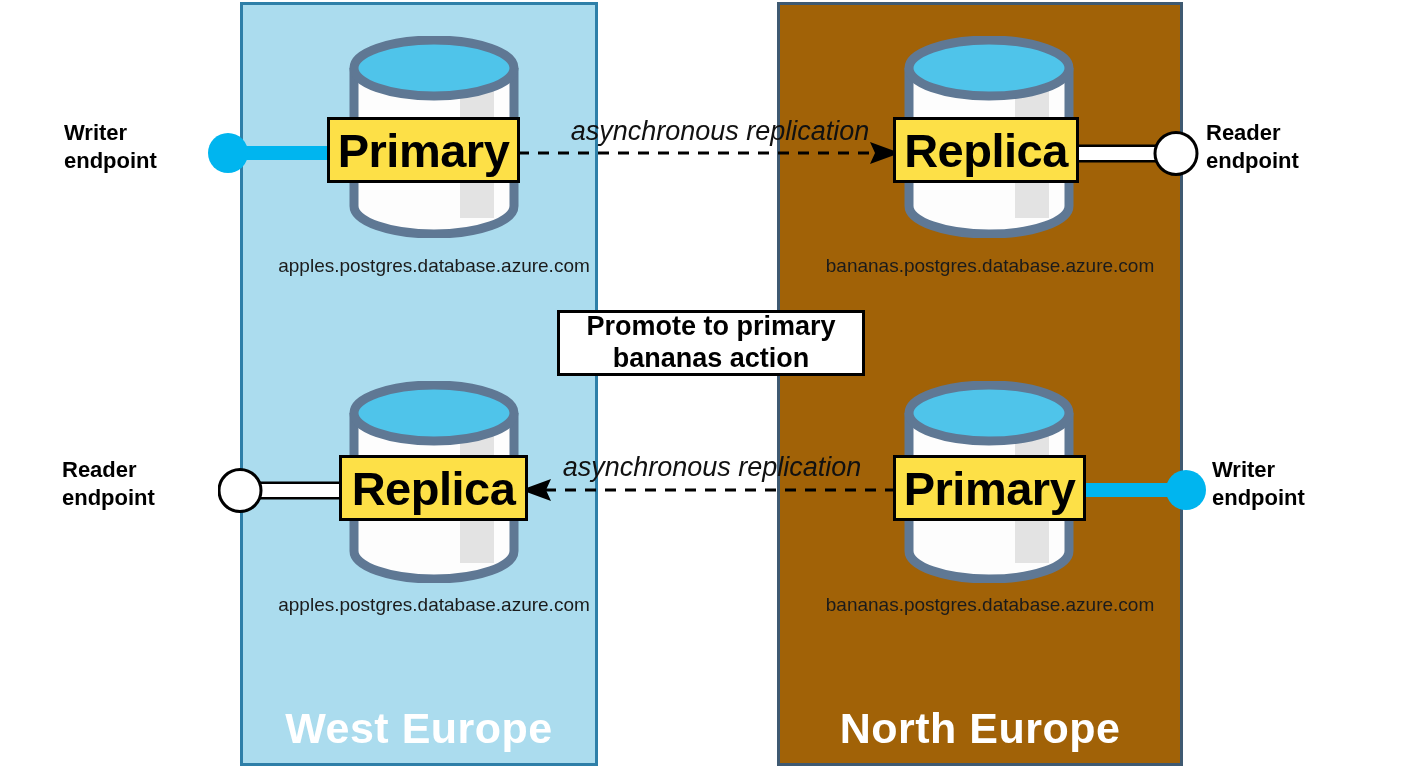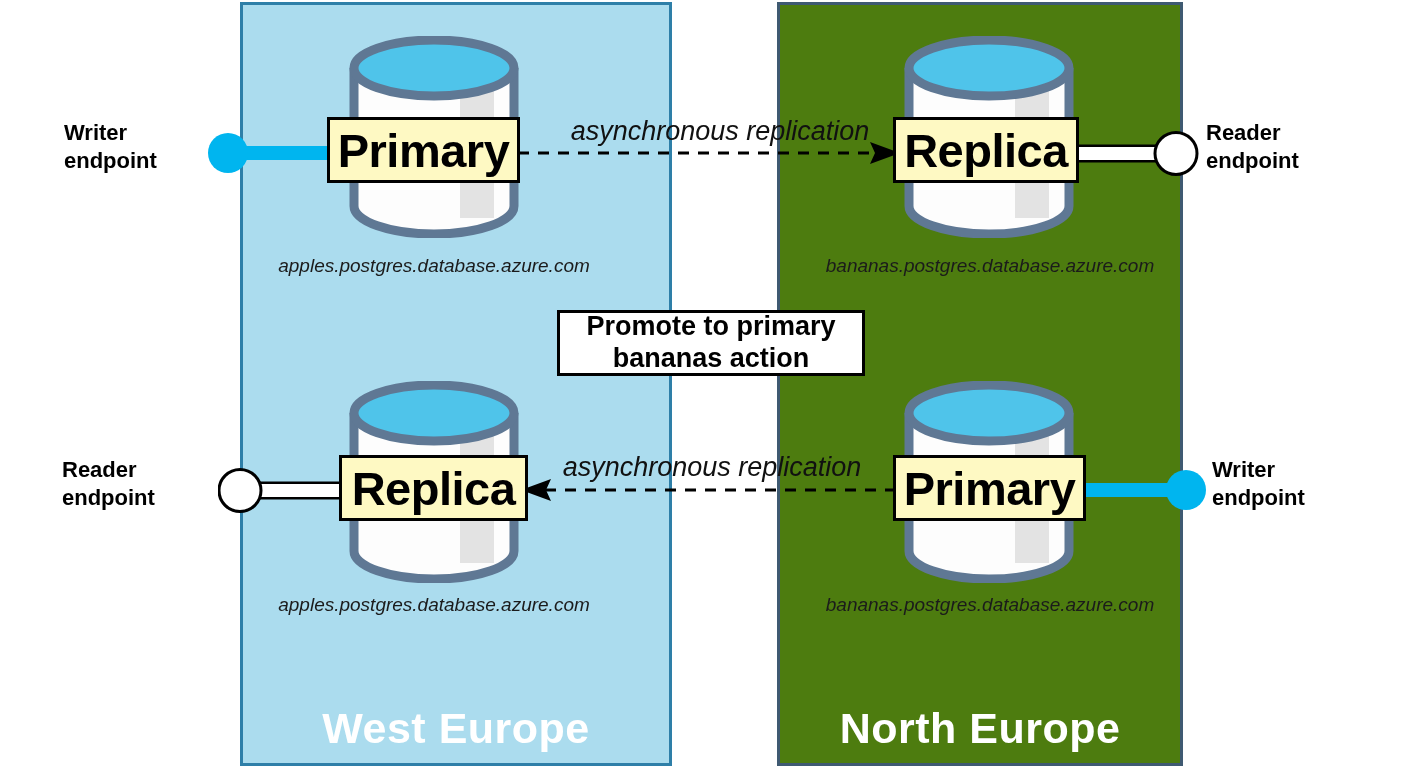--- a/index.html
+++ b/index.html
@@ -20,31 +20,31 @@
   }
 
   
   .region {
     position: absolute;
     box-sizing: border-box;
   }
   .region.west {
     left: 240px;
     top: 2px;
-    width: 432px;
+    width: 358px;
     height: 764px;
     background: #ABDCEE;
     border: 3px solid #2E7FA8;
   }
   .region.north {
     left: 777px;
     top: 2px;
     width: 406px;
     height: 764px;
-    background: #4d7c0f;
+    background: #a16207;
     border: 3px solid #3F5A72;
     padding-left: 39px;
   }
   .region-label {
     position: absolute;
     left: 0;
     right: 0;
     bottom: 10px;
     text-align: center;
     color: #ffffff;
@@ -63,28 +63,27 @@
   .cyl svg { display: block; width: 100%; height: 100%; }
 
   
   .hostname {
     position: absolute;
     width: 420px;
     text-align: center;
     font-size: 19px;
     color: #1b1b1b;
     white-space: nowrap;
-    font-style: italic;
   }
 
   
   .role-box {
     position: absolute;
     box-sizing: border-box;
-    background: #fef9c3;
+    background: #fde047;
     border: 3px solid #000000;
     color: #000000;
     font-size: 47px;
     font-weight: bold;
     line-height: 1;
     display: flex;
     align-items: center;
     justify-content: center;
     white-space: nowrap;
     letter-spacing: -0.5px;

